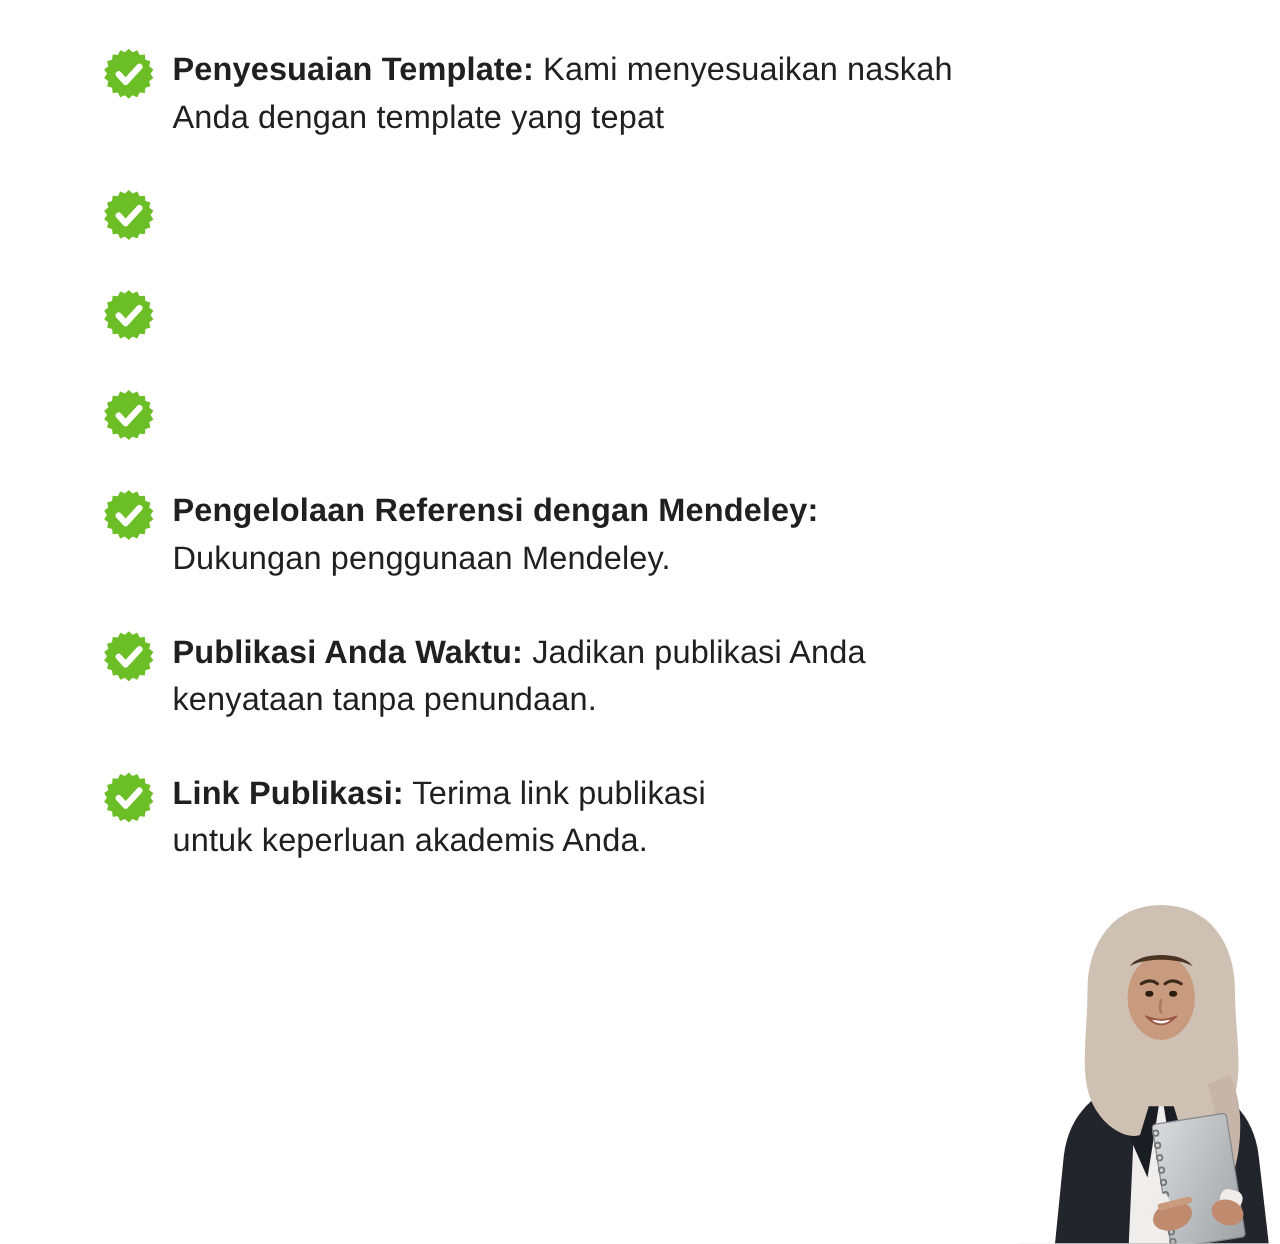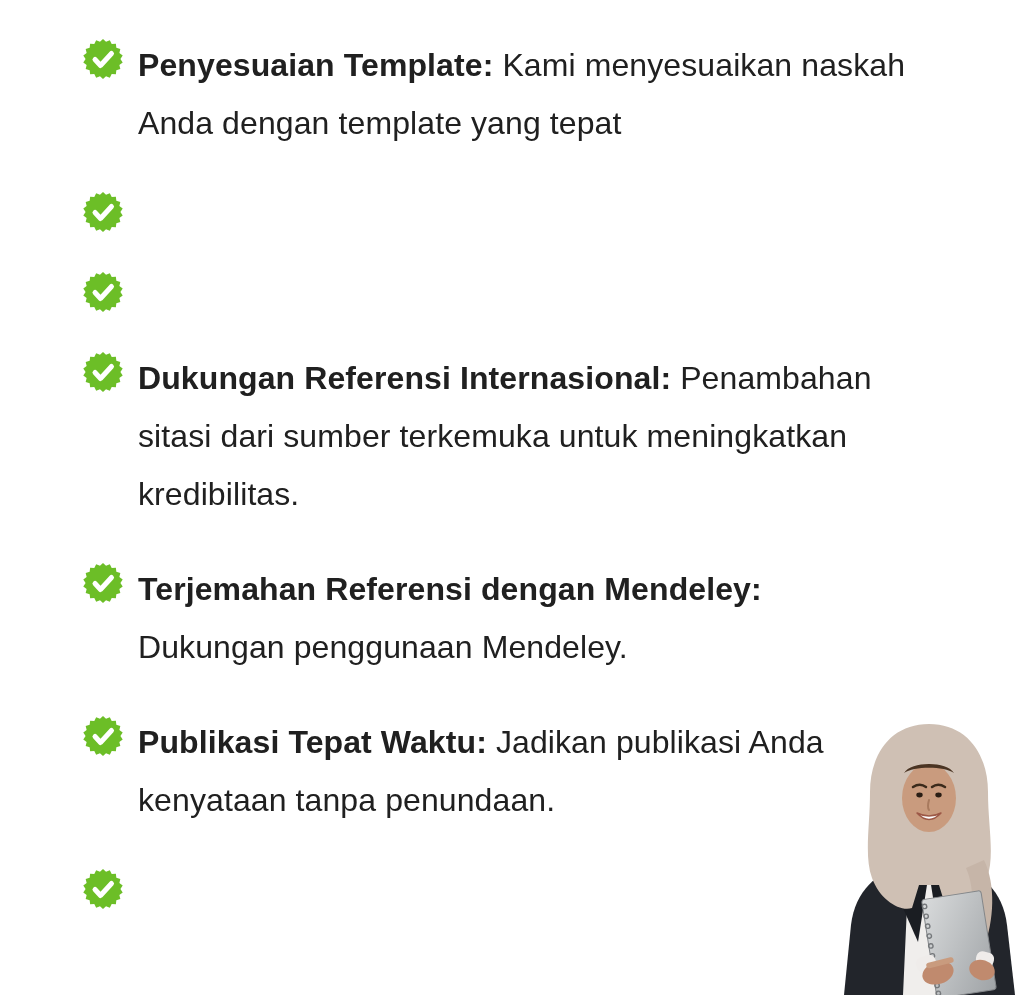--- a/index.html
+++ b/index.html
@@ -45,22 +45,22 @@
   .tick{
     fill:none;
     stroke:#ffffff;
     stroke-width:5;
     stroke-linecap:round;
     stroke-linejoin:round;
   }
   .item-text{
     margin:0;
     max-width:815px;
-    font-size:32px;
-    line-height:58px;
+    font-size:26px;
+    line-height:38px;
     color:var(--text);
     font-weight:400;
     letter-spacing:0.1px;
   }
   .item-text strong{font-weight:700;}
   .photo{
     position:absolute;
     right:0;
     bottom:0;
     width:190px;
@@ -102,50 +102,50 @@
     </span>
   </div>
 
   <div class="item">
     <span class="badge">
       <svg viewBox="0 0 40 40" xmlns="http://www.w3.org/2000/svg" aria-hidden="true">
         <polygon class="seal" points="20.00,0.00 23.02,2.86 26.84,1.21 28.70,4.93 32.86,4.68 33.33,8.82 37.32,10.00 36.35,14.05 39.70,16.53 37.40,20.00 39.70,23.47 36.35,25.95 37.32,30.00 33.33,31.18 32.86,35.32 28.70,35.07 26.84,38.79 23.02,37.14 20.00,40.00 16.98,37.14 13.16,38.79 11.30,35.07 7.14,35.32 6.67,31.18 2.68,30.00 3.65,25.95 0.30,23.47 2.60,20.00 0.30,16.53 3.65,14.05 2.68,10.00 6.67,8.82 7.14,4.68 11.30,4.93 13.16,1.21 16.98,2.86"></polygon>
         <path class="tick" d="M12 20.5 L17.5 26.5 L28.5 14.5"></path>
       </svg>
     </span>
-    <p class="item-text"><strong>Dukungan Referensi Internasional:</strong> Penambahan<br>sitasi dari sumber terkemuka untuk meningkatkan<br>kredibilitas.</p>
-  </div>
-
-  <div class="item">
-    <span class="badge">
-      <svg viewBox="0 0 40 40" xmlns="http://www.w3.org/2000/svg" aria-hidden="true">
-        <polygon class="seal" points="20.00,0.00 23.02,2.86 26.84,1.21 28.70,4.93 32.86,4.68 33.33,8.82 37.32,10.00 36.35,14.05 39.70,16.53 37.40,20.00 39.70,23.47 36.35,25.95 37.32,30.00 33.33,31.18 32.86,35.32 28.70,35.07 26.84,38.79 23.02,37.14 20.00,40.00 16.98,37.14 13.16,38.79 11.30,35.07 7.14,35.32 6.67,31.18 2.68,30.00 3.65,25.95 0.30,23.47 2.60,20.00 0.30,16.53 3.65,14.05 2.68,10.00 6.67,8.82 7.14,4.68 11.30,4.93 13.16,1.21 16.98,2.86"></polygon>
-        <path class="tick" d="M12 20.5 L17.5 26.5 L28.5 14.5"></path>
-      </svg>
-    </span>
-    <p class="item-text"><strong>Terjemahan Referensi dengan Mendeley:</strong><br>Dukungan penggunaan Mendeley.</p>
-  </div>
-
-  <div class="item">
-    <span class="badge">
-      <svg viewBox="0 0 40 40" xmlns="http://www.w3.org/2000/svg" aria-hidden="true">
-        <polygon class="seal" points="20.00,0.00 23.02,2.86 26.84,1.21 28.70,4.93 32.86,4.68 33.33,8.82 37.32,10.00 36.35,14.05 39.70,16.53 37.40,20.00 39.70,23.47 36.35,25.95 37.32,30.00 33.33,31.18 32.86,35.32 28.70,35.07 26.84,38.79 23.02,37.14 20.00,40.00 16.98,37.14 13.16,38.79 11.30,35.07 7.14,35.32 6.67,31.18 2.68,30.00 3.65,25.95 0.30,23.47 2.60,20.00 0.30,16.53 3.65,14.05 2.68,10.00 6.67,8.82 7.14,4.68 11.30,4.93 13.16,1.21 16.98,2.86"></polygon>
-        <path class="tick" d="M12 20.5 L17.5 26.5 L28.5 14.5"></path>
-      </svg>
-    </span>
-    <p class="item-text"><strong>Publikasi Tepat Waktu:</strong> Jadikan publikasi Anda<br>kenyataan tanpa penundaan.</p>
-  </div>
-
-  <div class="item">
-    <span class="badge">
-      <svg viewBox="0 0 40 40" xmlns="http://www.w3.org/2000/svg" aria-hidden="true">
-        <polygon class="seal" points="20.00,0.00 23.02,2.86 26.84,1.21 28.70,4.93 32.86,4.68 33.33,8.82 37.32,10.00 36.35,14.05 39.70,16.53 37.40,20.00 39.70,23.47 36.35,25.95 37.32,30.00 33.33,31.18 32.86,35.32 28.70,35.07 26.84,38.79 23.02,37.14 20.00,40.00 16.98,37.14 13.16,38.79 11.30,35.07 7.14,35.32 6.67,31.18 2.68,30.00 3.65,25.95 0.30,23.47 2.60,20.00 0.30,16.53 3.65,14.05 2.68,10.00 6.67,8.82 7.14,4.68 11.30,4.93 13.16,1.21 16.98,2.86"></polygon>
-        <path class="tick" d="M12 20.5 L17.5 26.5 L28.5 14.5"></path>
-      </svg>
-    </span>
+  </div>
+
+  <div class="item">
+    <span class="badge">
+      <svg viewBox="0 0 40 40" xmlns="http://www.w3.org/2000/svg" aria-hidden="true">
+        <polygon class="seal" points="20.00,0.00 23.02,2.86 26.84,1.21 28.70,4.93 32.86,4.68 33.33,8.82 37.32,10.00 36.35,14.05 39.70,16.53 37.40,20.00 39.70,23.47 36.35,25.95 37.32,30.00 33.33,31.18 32.86,35.32 28.70,35.07 26.84,38.79 23.02,37.14 20.00,40.00 16.98,37.14 13.16,38.79 11.30,35.07 7.14,35.32 6.67,31.18 2.68,30.00 3.65,25.95 0.30,23.47 2.60,20.00 0.30,16.53 3.65,14.05 2.68,10.00 6.67,8.82 7.14,4.68 11.30,4.93 13.16,1.21 16.98,2.86"></polygon>
+        <path class="tick" d="M12 20.5 L17.5 26.5 L28.5 14.5"></path>
+      </svg>
+    </span>
+    <p class="item-text"><strong>Pengelolaan Referensi dengan Mendeley:</strong><br>Dukungan penggunaan Mendeley.</p>
+  </div>
+
+  <div class="item">
+    <span class="badge">
+      <svg viewBox="0 0 40 40" xmlns="http://www.w3.org/2000/svg" aria-hidden="true">
+        <polygon class="seal" points="20.00,0.00 23.02,2.86 26.84,1.21 28.70,4.93 32.86,4.68 33.33,8.82 37.32,10.00 36.35,14.05 39.70,16.53 37.40,20.00 39.70,23.47 36.35,25.95 37.32,30.00 33.33,31.18 32.86,35.32 28.70,35.07 26.84,38.79 23.02,37.14 20.00,40.00 16.98,37.14 13.16,38.79 11.30,35.07 7.14,35.32 6.67,31.18 2.68,30.00 3.65,25.95 0.30,23.47 2.60,20.00 0.30,16.53 3.65,14.05 2.68,10.00 6.67,8.82 7.14,4.68 11.30,4.93 13.16,1.21 16.98,2.86"></polygon>
+        <path class="tick" d="M12 20.5 L17.5 26.5 L28.5 14.5"></path>
+      </svg>
+    </span>
+    <p class="item-text"><strong>Publikasi Anda Waktu:</strong> Jadikan publikasi Anda<br>kenyataan tanpa penundaan.</p>
+  </div>
+
+  <div class="item">
+    <span class="badge">
+      <svg viewBox="0 0 40 40" xmlns="http://www.w3.org/2000/svg" aria-hidden="true">
+        <polygon class="seal" points="20.00,0.00 23.02,2.86 26.84,1.21 28.70,4.93 32.86,4.68 33.33,8.82 37.32,10.00 36.35,14.05 39.70,16.53 37.40,20.00 39.70,23.47 36.35,25.95 37.32,30.00 33.33,31.18 32.86,35.32 28.70,35.07 26.84,38.79 23.02,37.14 20.00,40.00 16.98,37.14 13.16,38.79 11.30,35.07 7.14,35.32 6.67,31.18 2.68,30.00 3.65,25.95 0.30,23.47 2.60,20.00 0.30,16.53 3.65,14.05 2.68,10.00 6.67,8.82 7.14,4.68 11.30,4.93 13.16,1.21 16.98,2.86"></polygon>
+        <path class="tick" d="M12 20.5 L17.5 26.5 L28.5 14.5"></path>
+      </svg>
+    </span>
+    <p class="item-text"><strong>Link Publikasi:</strong> Terima link publikasi<br>untuk keperluan akademis Anda.</p>
   </div>
 </div>
 
   <div class="photo">
     <svg viewBox="0 0 190 285" xmlns="http://www.w3.org/2000/svg" aria-hidden="true">
       <defs>
         <linearGradient id="nb" x1="0" y1="0" x2="1" y2="1">
           <stop offset="0" stop-color="#d9dbdc"></stop>
           <stop offset="1" stop-color="#9fa3a6"></stop>
         </linearGradient>

